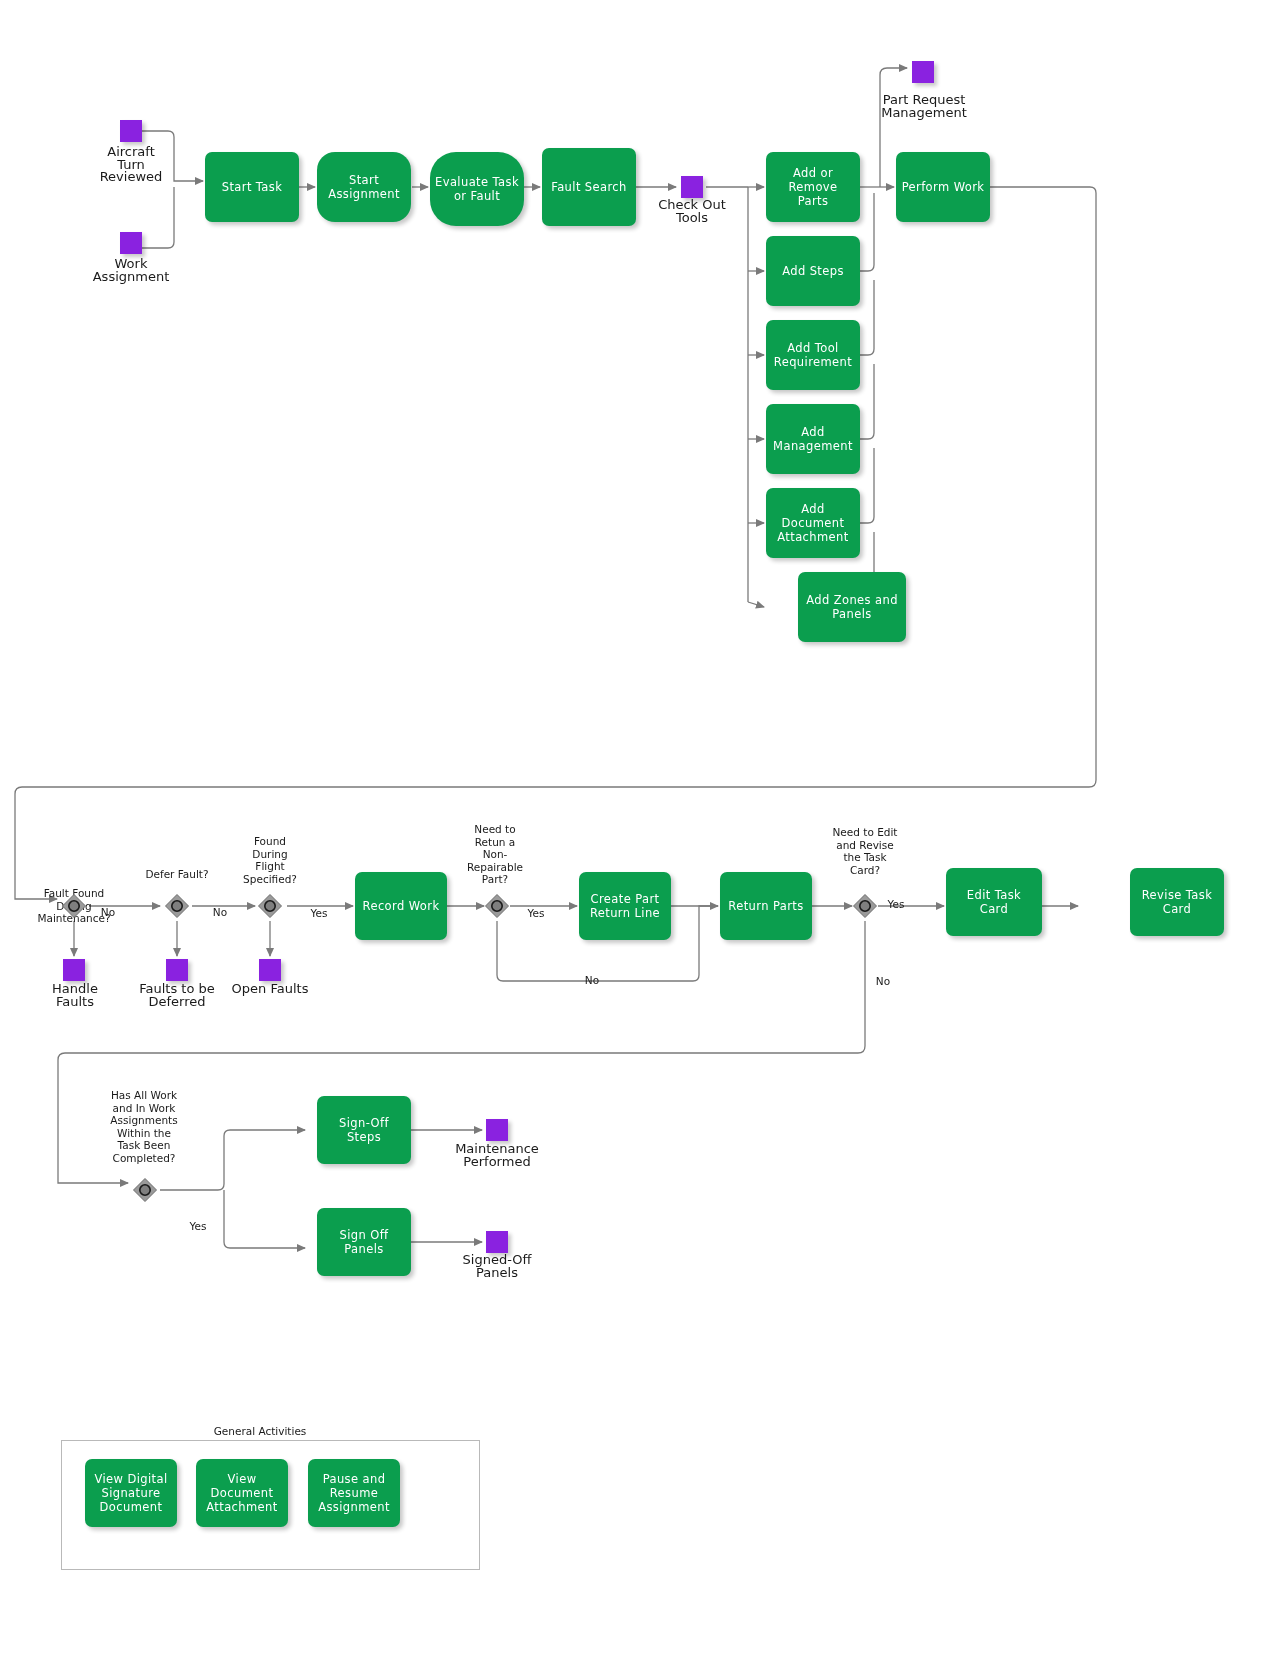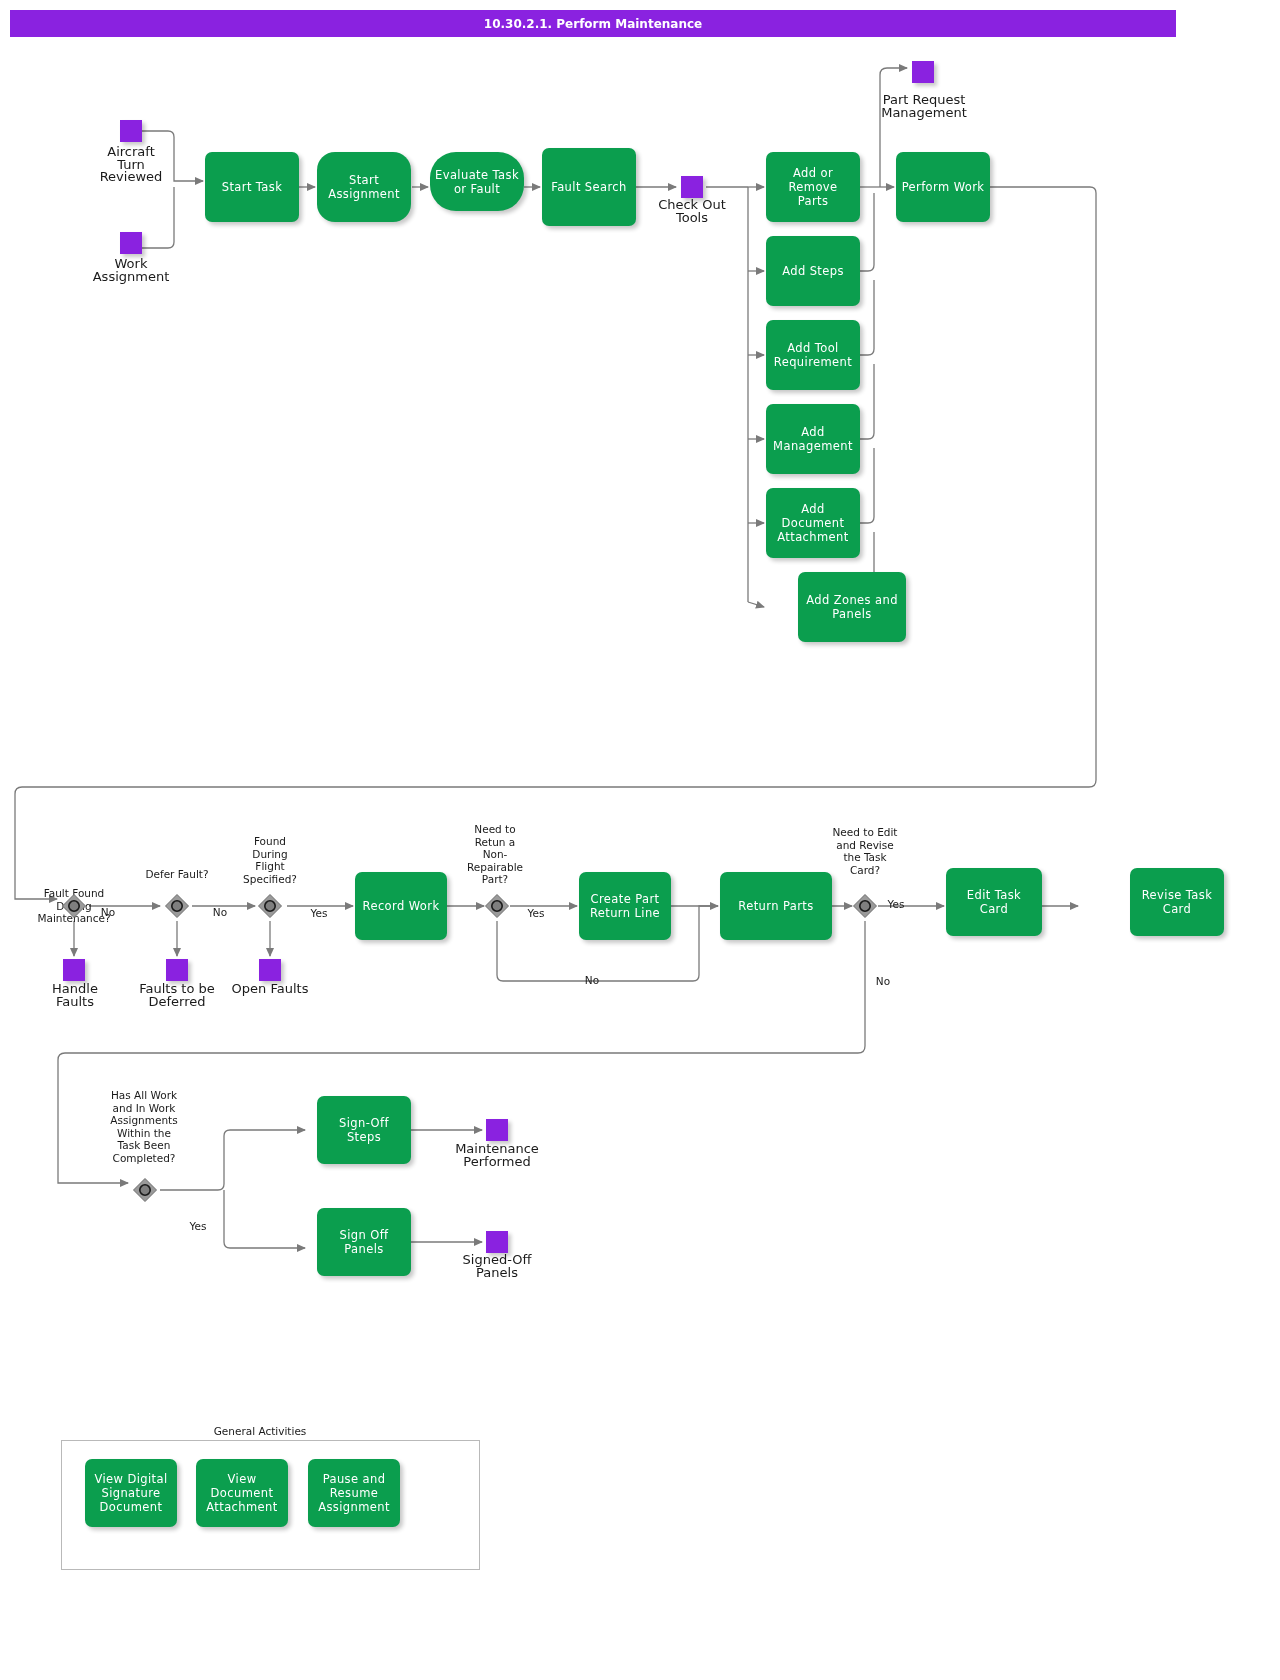--- a/index.html
+++ b/index.html
@@ -106,21 +106,20 @@
     font-size: 10.5px;
     color: #1a1a1a;
     text-align: center;
   }
 </style>
 </head>
 <body>
 
 <div id="canvas">
 
-  <div class="titlebar">10.30.2.1. Perform Maintenance</div>
 
   <svg id="wires" viewBox="0 0 1280 1680">
     <defs>
       <marker id="arrow" markerWidth="9" markerHeight="8" refX="8" refY="4" orient="auto" markerUnits="userSpaceOnUse">
         <path d="M0,0 L9,4 L0,8 z" fill="#7a7a7a"></path>
       </marker>
     </defs>
     <g fill="none" stroke="#7a7a7a" stroke-width="1.3">
 
       <path d="M142,131 L168,131 Q174,131 174,137 L174,181 L203,181" marker-end="url(#arrow)"></path>
@@ -212,21 +211,21 @@
   <div class="event-label" style="left:872px; top:94px; width:104px;">Part Request
 Management</div>
 
   <div class="task" style="left:205px; top:152px; width:94px; height:70px;">
     <span>Start Task</span>
   </div>
   <div class="task" style="left:317px; top:152px; width:94px; height:70px; white-space:pre-line;border-radius:18px;">
     <span style="white-space:pre-line;">Start
 Assignment</span>
   </div>
-  <div class="task" style="left:430px; top:152px; width:94px; height:59px;border-radius:26px;">
+  <div class="task" style="left:430px; top:152px; width:94px; height:74px;border-radius:26px;">
     <span style="white-space:pre-line;">Evaluate Task
 or Fault</span>
   </div>
   <div class="task" style="left:542px; top:148px; width:94px; height:78px;">
     <span style="white-space:pre-line;">Fault Search</span>
   </div>
 
   <div class="task" style="left:766px; top:152px; width:94px; height:70px;">
     <span style="white-space:pre-line;">Add or Remove
 Parts</span>
@@ -313,21 +312,21 @@
       <circle cx="13" cy="13" r="5.2" fill="#7f7f7f" stroke="#1a1a1a" stroke-width="1.6"></circle>
     </svg>
   </div>
   <div class="edge-label" style="left:520px; top:907px; width:32px;">Yes</div>
   <div class="edge-label" style="left:577px; top:974px; width:30px;">No</div>
 
   <div class="task" style="left:579px; top:872px; width:92px; height:68px;">
     <span style="white-space:pre-line;">Create Part
 Return Line</span>
   </div>
-  <div class="task" style="left:720px; top:872px; width:112px; height:68px;">
+  <div class="task" style="left:720px; top:872px; width:92px; height:68px;">
     <span style="white-space:pre-line;">Return Parts</span>
   </div>
 
   <div class="gw-label" style="left:813px; top:826px; width:104px;">Need to Edit
 and Revise
 the Task
 Card?</div>
   <div class="gateway" style="left:852px; top:893px;">
     <svg viewBox="0 0 26 26" width="26" height="26">
       <path d="M13,1.5 L24.5,13 L13,24.5 L1.5,13 Z" fill="#9a9a9a" stroke="#6e6e6e" stroke-width="1"></path>

